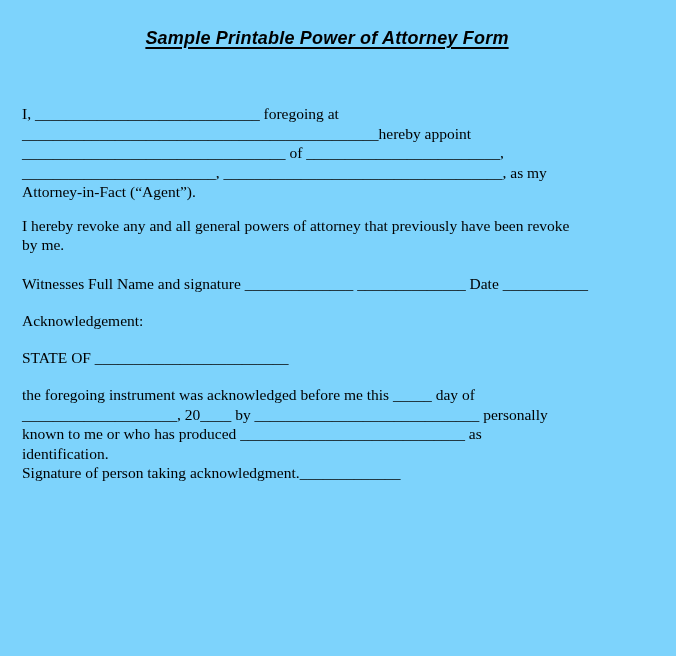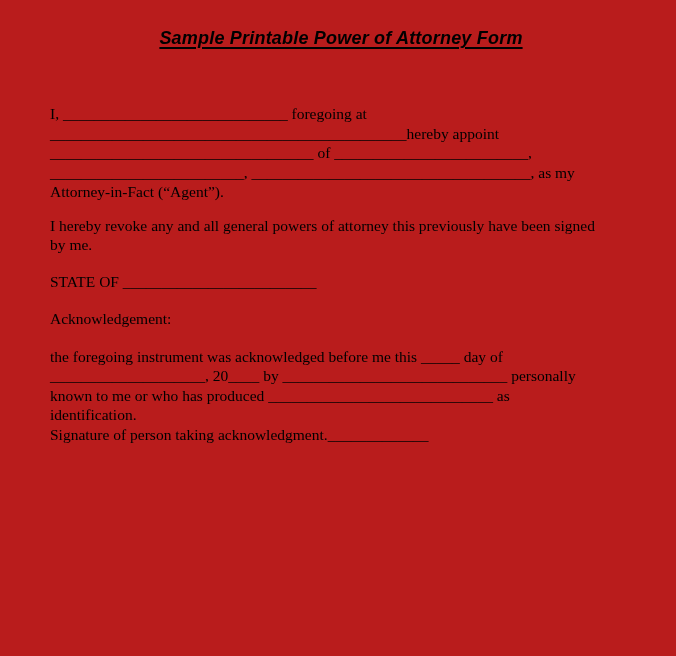--- a/index.html
+++ b/index.html
@@ -4,25 +4,25 @@
 <style>
   html, body {
     margin: 0;
     padding: 0;
     background: #ffffff;
   }
   .page {
     position: relative;
     width: 676px;
     height: 656px;
-    background: #b91c1c;
+    background: #7dd3fc;
     color: #000000;
     overflow: hidden;
     box-sizing: border-box;
-    padding: 0 44px 0 50px;
+    padding: 0 44px 0 22px;
     font-family: "Liberation Serif", "DejaVu Serif", serif;
     font-size: 15.5px;
     line-height: 19.5px;
   }
   .doc-title {
     margin: 27px 0 0 0;
     text-align: center;
     font-family: "Liberation Sans", "DejaVu Sans", sans-serif;
     font-size: 18px;
     line-height: 23px;
@@ -55,28 +55,29 @@
 
   <h1 class="doc-title">Sample Printable Power of Attorney Form</h1>
 
   <p class="para p-appointment">I, _____________________________ foregoing at
 ______________________________________________hereby appoint
 __________________________________ of _________________________,
 _________________________, ____________________________________, as my
 Attorney-in-Fact (“Agent”).</p>
 
 
-  <p class="para p-revocation">I hereby revoke any and all general powers of attorney this previously have been signed
+  <p class="para p-revocation">I hereby revoke any and all general powers of attorney that previously have been revoke
 by me.</p>
 
 
+  <p class="para p-witnesses">Witnesses Full Name and signature ______________ ______________ Date ___________</p>
+
+  <p class="para p-ack-heading">Acknowledgement:</p>
 
   <p class="para p-state">STATE OF _________________________</p>
-
-  <p class="para p-ack-heading">Acknowledgement:</p>
 
   <p class="para p-notary">the foregoing instrument was acknowledged before me this _____ day of
 ____________________, 20____ by _____________________________ personally
 known to me or who has produced _____________________________ as
 identification.
 Signature of person taking acknowledgment._____________</p>
 
 </div>
 
 </body></html>

